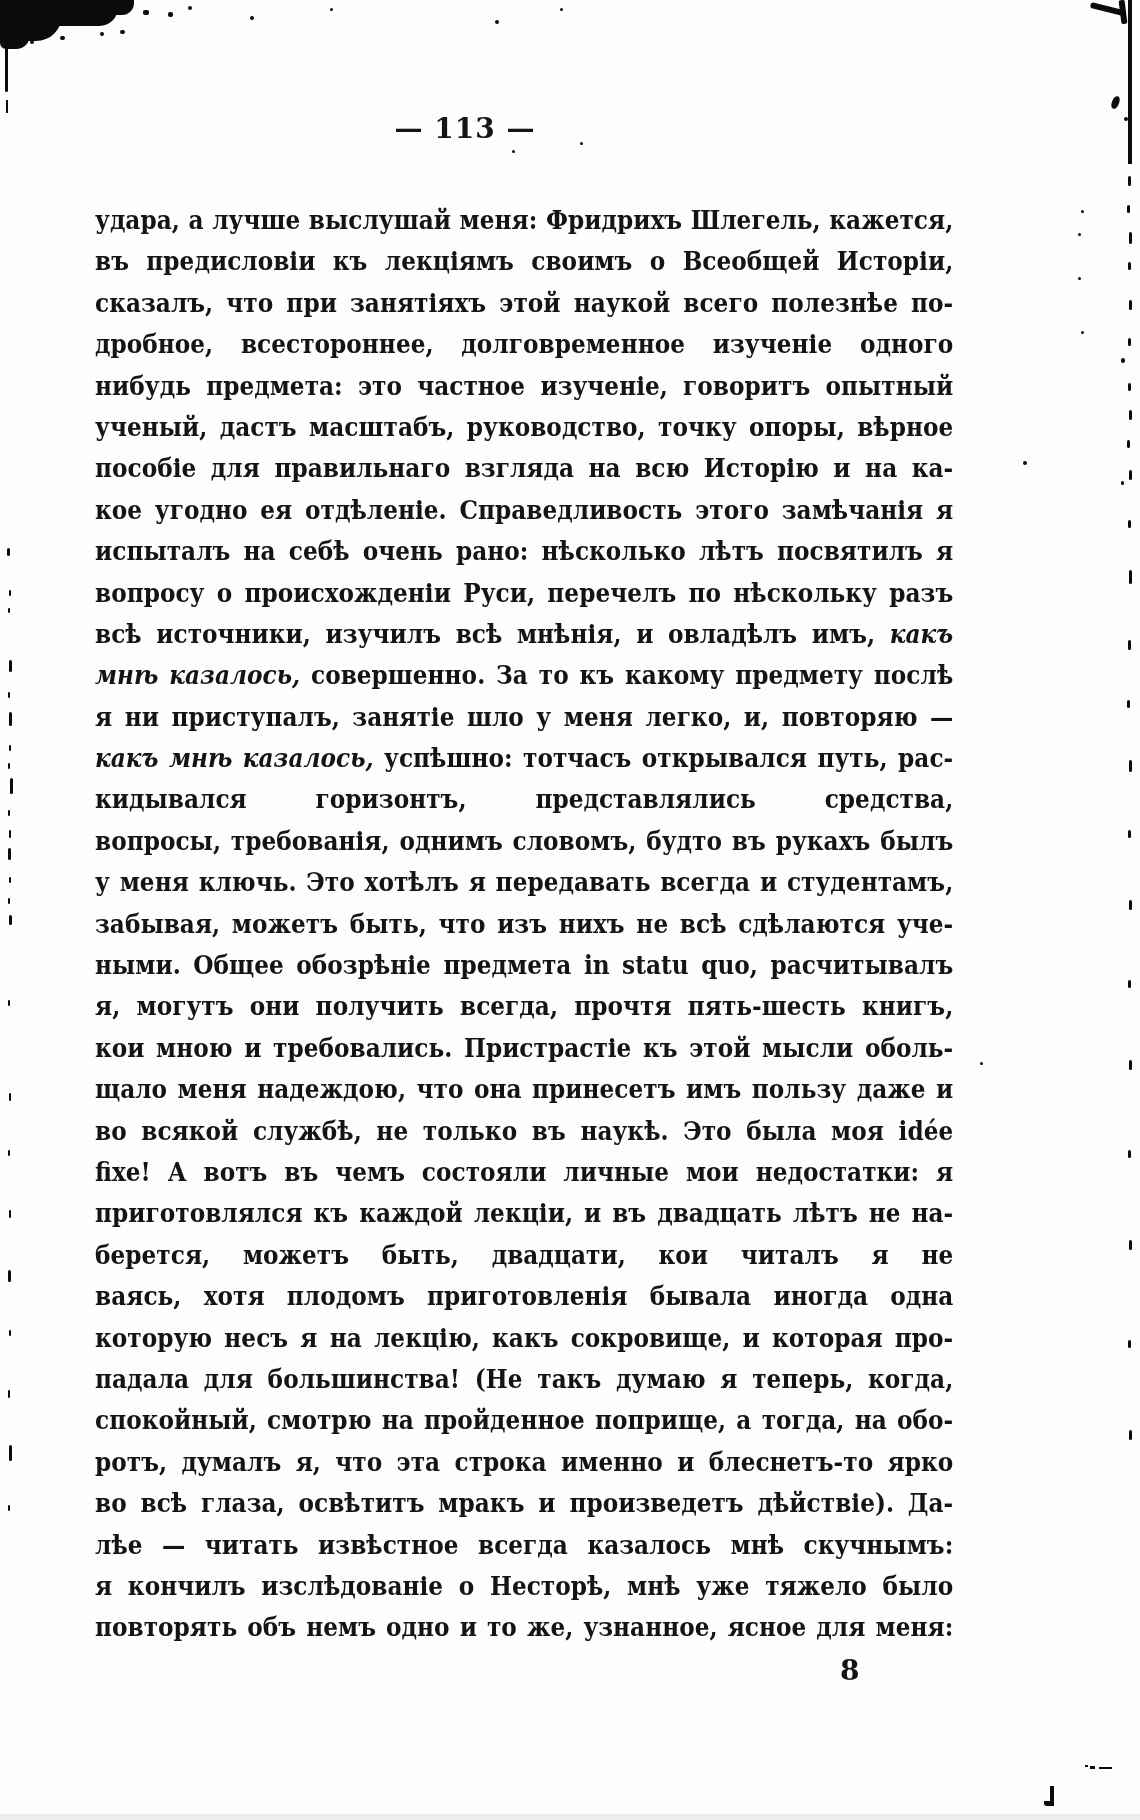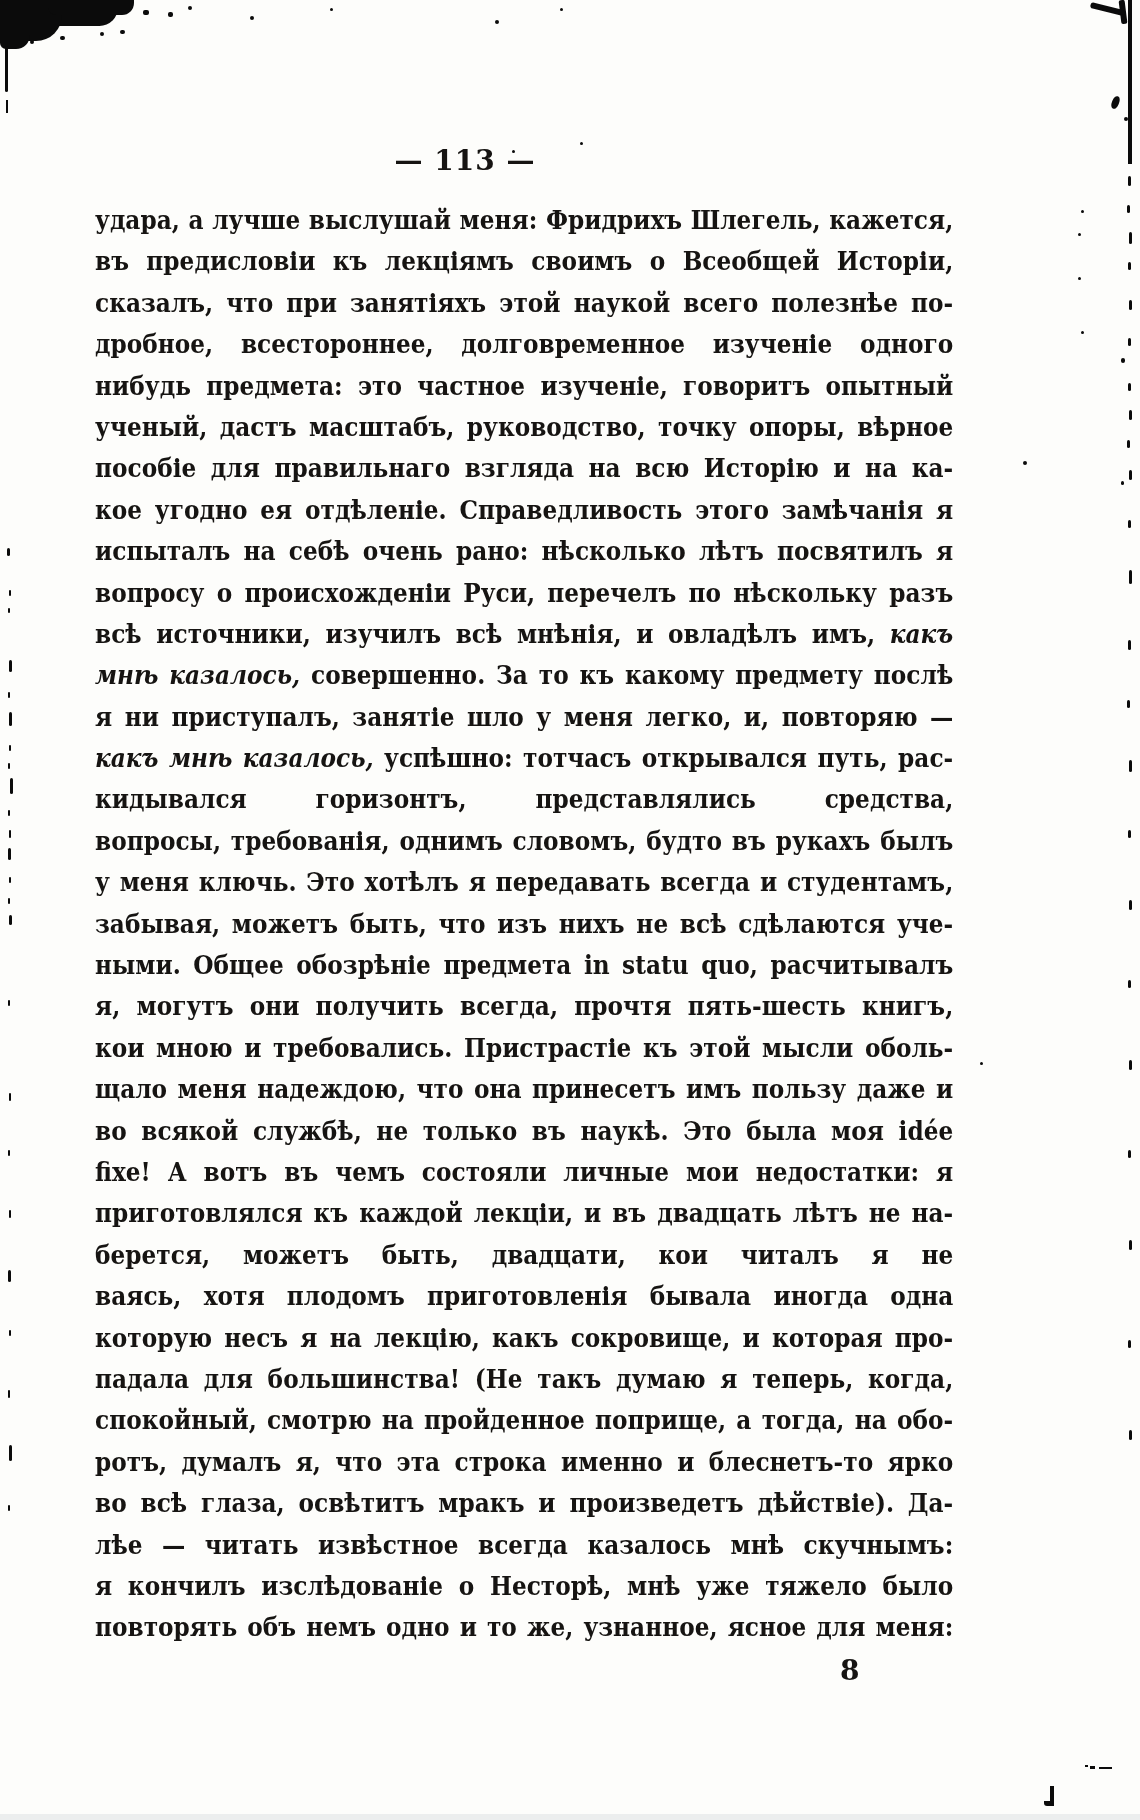--- a/index.html
+++ b/index.html
@@ -2,21 +2,21 @@
 <html><head>
 <meta charset="utf-8">
 <style>
   html,body{margin:0;padding:0;background:#888;}
   .page{
     position:relative;width:1140px;height:1820px;margin:0 auto;
     background:#fdfdfb;overflow:hidden;
     font-family:"DejaVu Serif", serif;color:#161412;
   }
   .page-header{
-    position:absolute;left:95px;top:144px;width:740px;
+    position:absolute;left:95px;top:112px;width:740px;
     text-align:center;font-size:28px;font-weight:bold;
     letter-spacing:1px;white-space:pre;
   }
   .text-block{
     position:absolute;left:95px;top:200px;width:960px;
     transform:scaleX(0.894);transform-origin:left top;
   }
   .line{
     height:41.4px;line-height:41.4px;font-size:26px;font-weight:bold;
     text-align:justify;text-align-last:justify;

